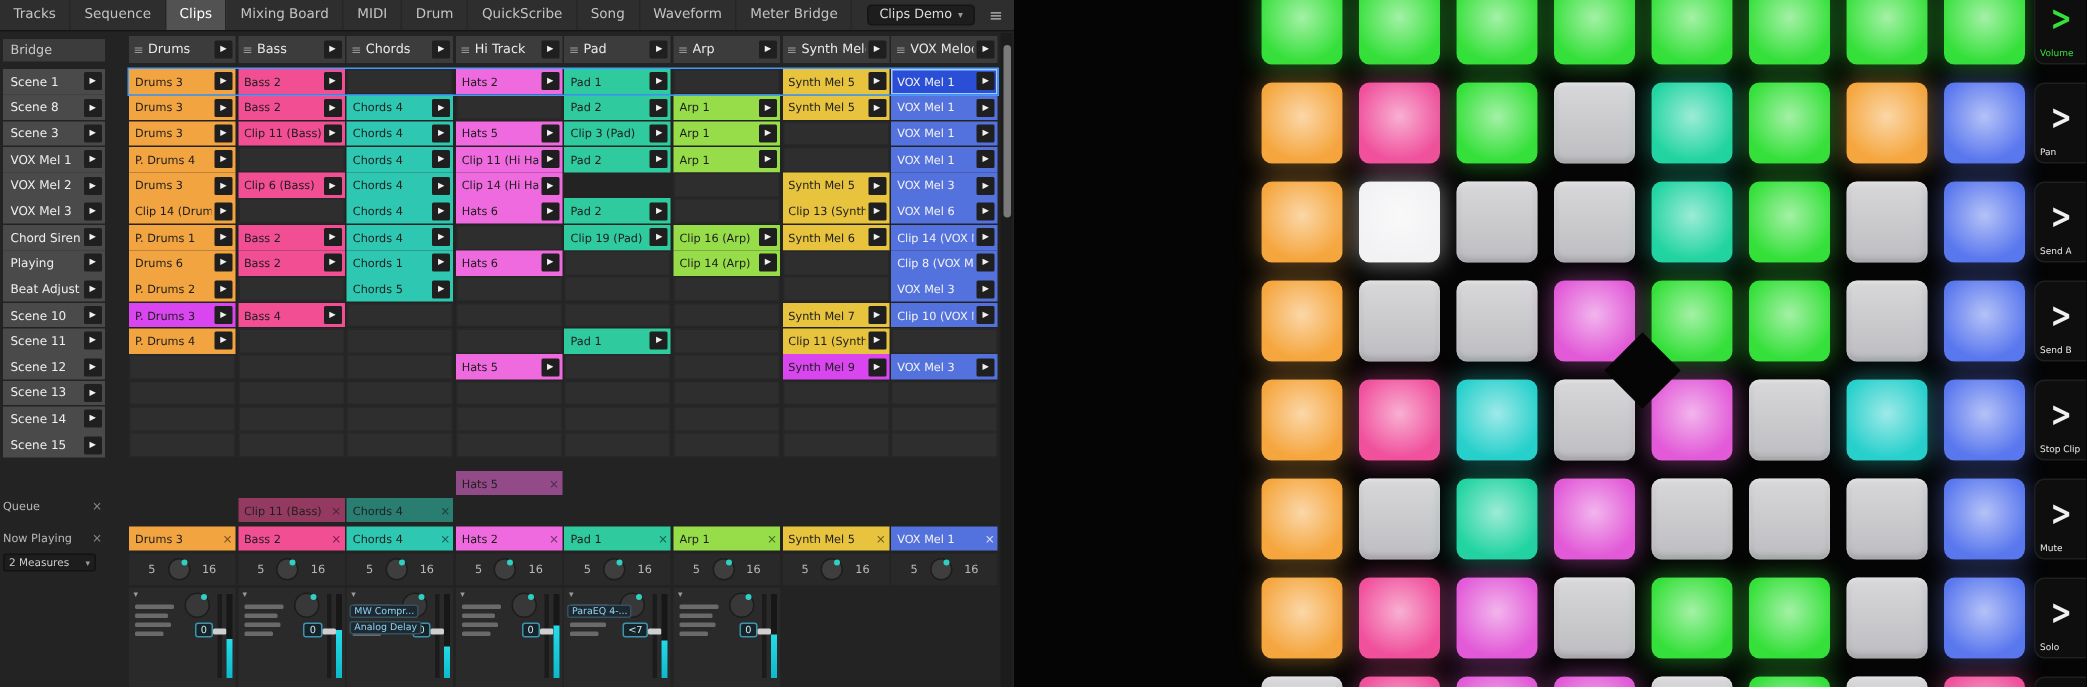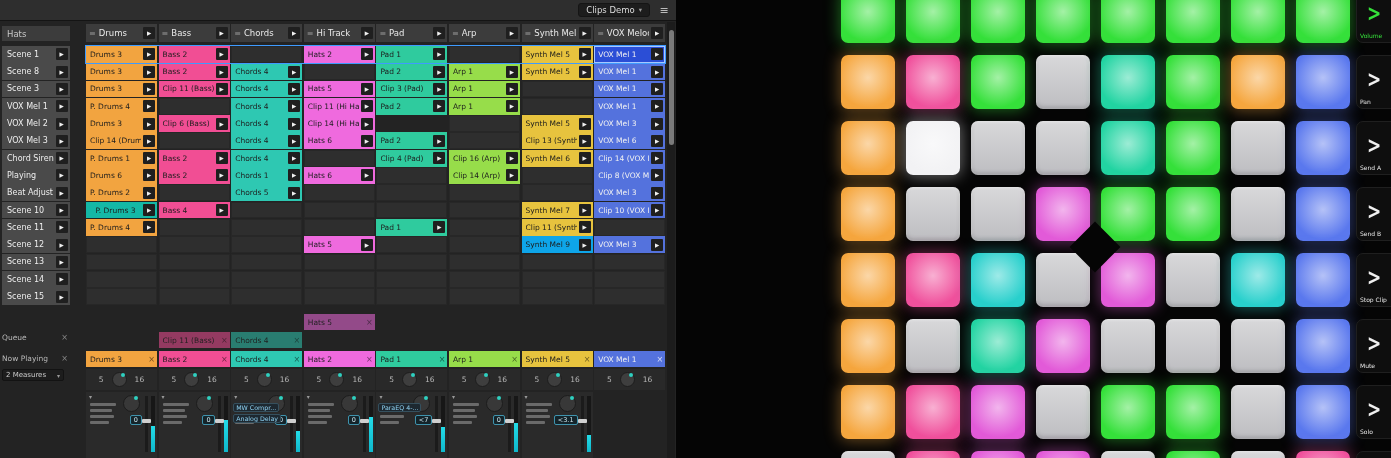--- a/index.html
+++ b/index.html
@@ -81,28 +81,40 @@
   .scene-btn { position:absolute; left:680px; width:54px; height:54px; background:#0e0e0e; border:1px solid #1f1f1f; border-radius:7px; box-sizing:border-box; z-index:3; }
   .chev { position:absolute; left:10px; top:13px; font-size:17px; font-weight:700; color:#f0f0f0; transform:scaleY(1.35); }
   .sb-label { position:absolute; left:3px; bottom:3px; font-size:6px; color:#e8e8e8; white-space:nowrap; overflow:hidden; max-width:48px; }
   .scene-btn.active .chev, .scene-btn.active .sb-label { color:#35e03a; }
 </style>
 </head>
 <body>
 
 <div class="daw">
   <div class="menubar">
+    <div class="tabs" id="menu-tabs">
+        <div class="tab">Tracks</div>
+        <div class="tab">Sequence</div>
+        <div class="tab active">Clips</div>
+        <div class="tab">Mixing Board</div>
+        <div class="tab">MIDI</div>
+        <div class="tab">Drum</div>
+        <div class="tab">QuickScribe</div>
+        <div class="tab">Song</div>
+        <div class="tab">Waveform</div>
+        <div class="tab">Meter Bridge</div>
+      </div>
     <div class="preset">
       <span>Clips Demo</span>
       <span class="caret">▾</span>
     </div>
     <div class="menu-icon">≡</div>
   </div>
 
-  <div class="track-hdr-box">Hats</div>
+  <div class="track-hdr-box">Bridge</div>
   <div class="headers" id="col-headers">
       <div class="col-header">
         <div class="hdr-icon">≡</div>
         <div class="hdr-label">Drums</div>
         <div class="play-btn">▶</div>
       </div>
       <div class="col-header">
         <div class="hdr-icon">≡</div>
         <div class="hdr-label">Bass</div>
         <div class="play-btn">▶</div>
@@ -373,21 +385,21 @@
       <div class="cell" style="background: rgb(241, 78, 148); color: rgb(29, 29, 29);">
         <div class="clip-label">Bass 2</div>
         <div class="play-btn">▶</div>
       </div>
       <div class="cell" style="background: rgb(46, 200, 178); color: rgb(29, 29, 29);">
         <div class="clip-label">Chords 4</div>
         <div class="play-btn">▶</div>
       </div>
       <div class="cell empty"></div>
       <div class="cell" style="background: rgb(47, 203, 158); color: rgb(29, 29, 29);">
-        <div class="clip-label">Clip 4 (Pad)</div>
+        <div class="clip-label">Clip 19 (Pad)</div>
         <div class="play-btn">▶</div>
       </div>
       <div class="cell" style="background: rgb(151, 221, 74); color: rgb(29, 29, 29);">
         <div class="clip-label">Clip 16 (Arp)</div>
         <div class="play-btn">▶</div>
       </div>
       <div class="cell" style="background: rgb(231, 195, 62); color: rgb(29, 29, 29);">
         <div class="clip-label">Synth Mel 6</div>
         <div class="play-btn">▶</div>
       </div>
@@ -431,21 +443,21 @@
         <div class="play-btn">▶</div>
       </div>
       <div class="cell empty"></div>
       <div class="cell empty"></div>
       <div class="cell empty"></div>
       <div class="cell empty"></div>
       <div class="cell" style="background: rgb(84, 114, 221); color: rgb(242, 242, 242);">
         <div class="clip-label">VOX Mel 3</div>
         <div class="play-btn">▶</div>
       </div>
-      <div class="cell" style="background: #14b8a6; color: rgb(29, 29, 29); text-align: center;">
+      <div class="cell" style="background: #d946ef; color: rgb(29, 29, 29);">
         <div class="clip-label">P. Drums 3</div>
         <div class="play-btn">▶</div>
       </div>
       <div class="cell" style="background: rgb(241, 78, 148); color: rgb(29, 29, 29);">
         <div class="clip-label">Bass 4</div>
         <div class="play-btn">▶</div>
       </div>
       <div class="cell empty"></div>
       <div class="cell empty"></div>
       <div class="cell empty"></div>
@@ -477,21 +489,21 @@
       <div class="cell empty"></div>
       <div class="cell empty"></div>
       <div class="cell empty"></div>
       <div class="cell empty"></div>
       <div class="cell" style="background: rgb(239, 106, 222); color: rgb(29, 29, 29);">
         <div class="clip-label">Hats 5</div>
         <div class="play-btn">▶</div>
       </div>
       <div class="cell empty"></div>
       <div class="cell empty"></div>
-      <div class="cell" style="background: #0ea5e9; color: rgb(29, 29, 29);">
+      <div class="cell" style="background: #d946ef; color: rgb(29, 29, 29);">
         <div class="clip-label">Synth Mel 9</div>
         <div class="play-btn">▶</div>
       </div>
       <div class="cell" style="background: rgb(84, 114, 221); color: rgb(242, 242, 242);">
         <div class="clip-label">VOX Mel 3</div>
         <div class="play-btn">▶</div>
       </div>
       <div class="cell empty"></div>
       <div class="cell empty"></div>
       <div class="cell empty"></div>
@@ -713,36 +725,20 @@
           <div class="lane"></div>
           <div class="lane"></div>
           <div class="lane"></div>
         </div>
         <div class="mknob"></div>
         <div class="mval">0</div>
         <div class="fader"></div>
         <div class="fhandle"></div>
         <div class="meter">
           <div class="mfill" style="height: 52%;"></div>
-        </div>
-      </div>
-      <div class="strip">
-        <div class="caret2">▾</div>
-        <div class="lanes">
-          <div class="lane"></div>
-          <div class="lane"></div>
-          <div class="lane"></div>
-          <div class="lane"></div>
-        </div>
-        <div class="mknob"></div>
-        <div class="mval">&lt;3.1</div>
-        <div class="fader"></div>
-        <div class="fhandle"></div>
-        <div class="meter">
-          <div class="mfill" style="height: 30%;"></div>
         </div>
       </div>
     </div>
 
   <div class="label-row queue-label-row">
     <span>Queue</span>
     <span class="x">×</span>
   </div>
   <div class="label-row np-label-row">
     <span>Now Playing</span>

